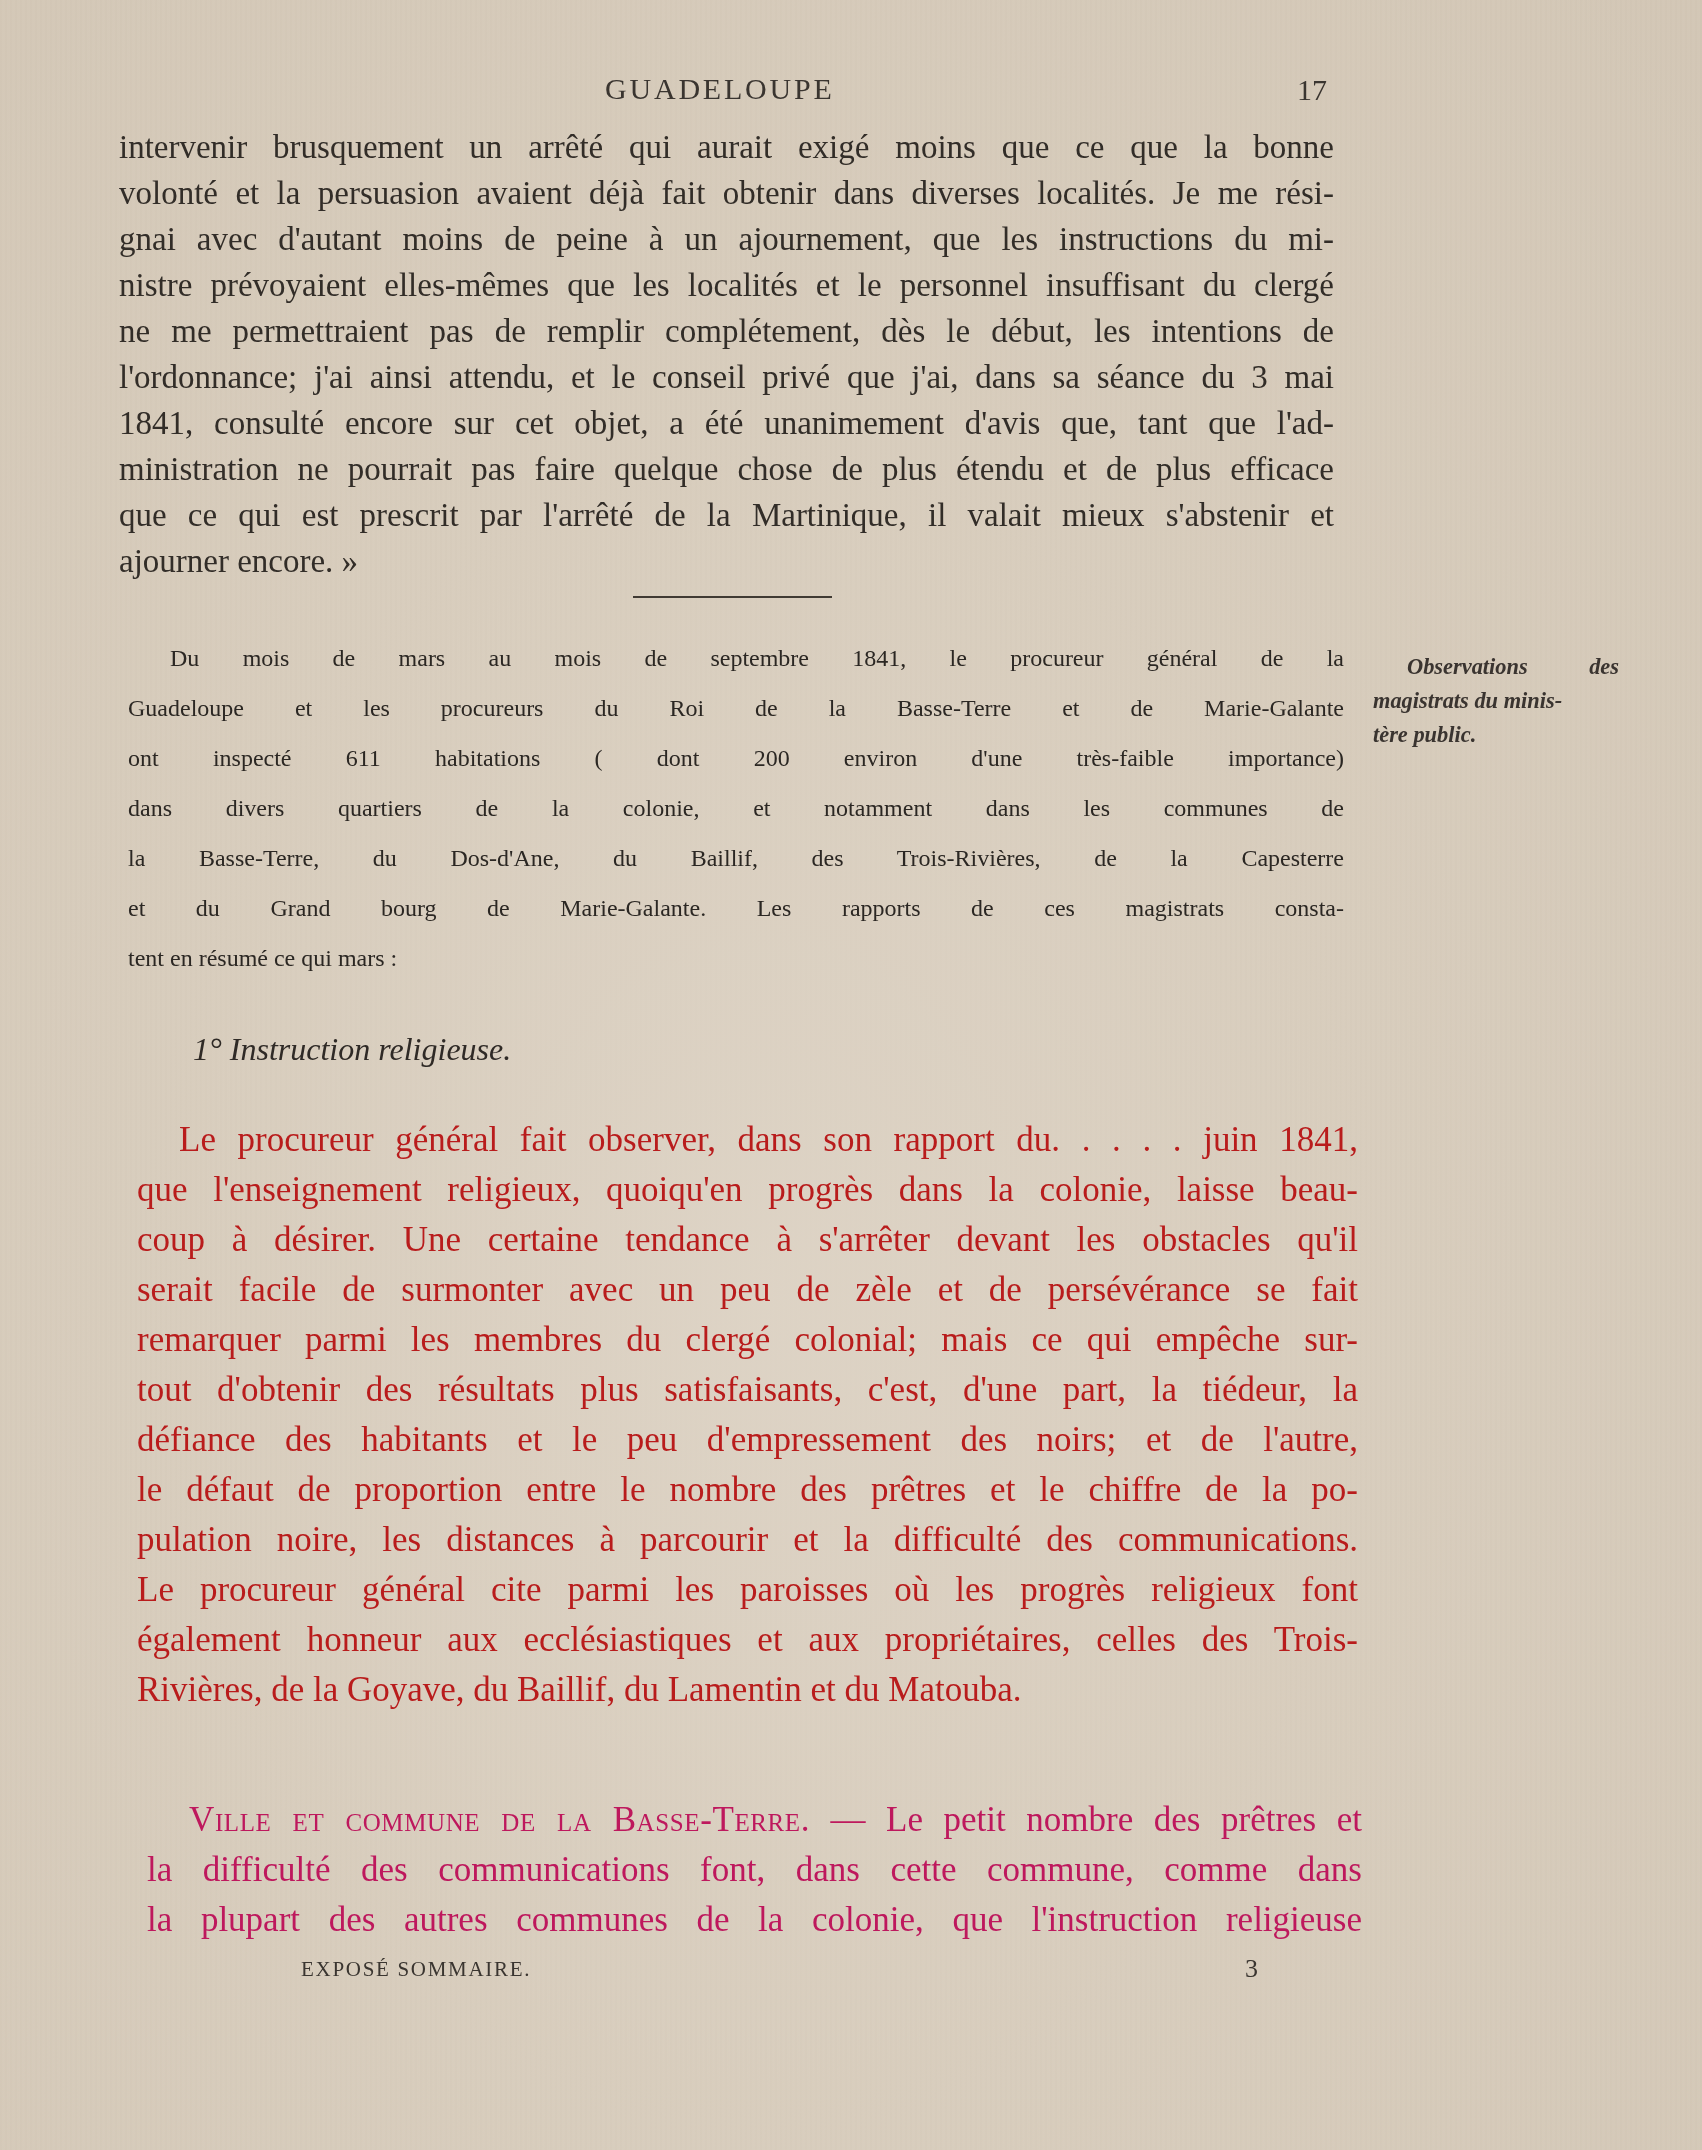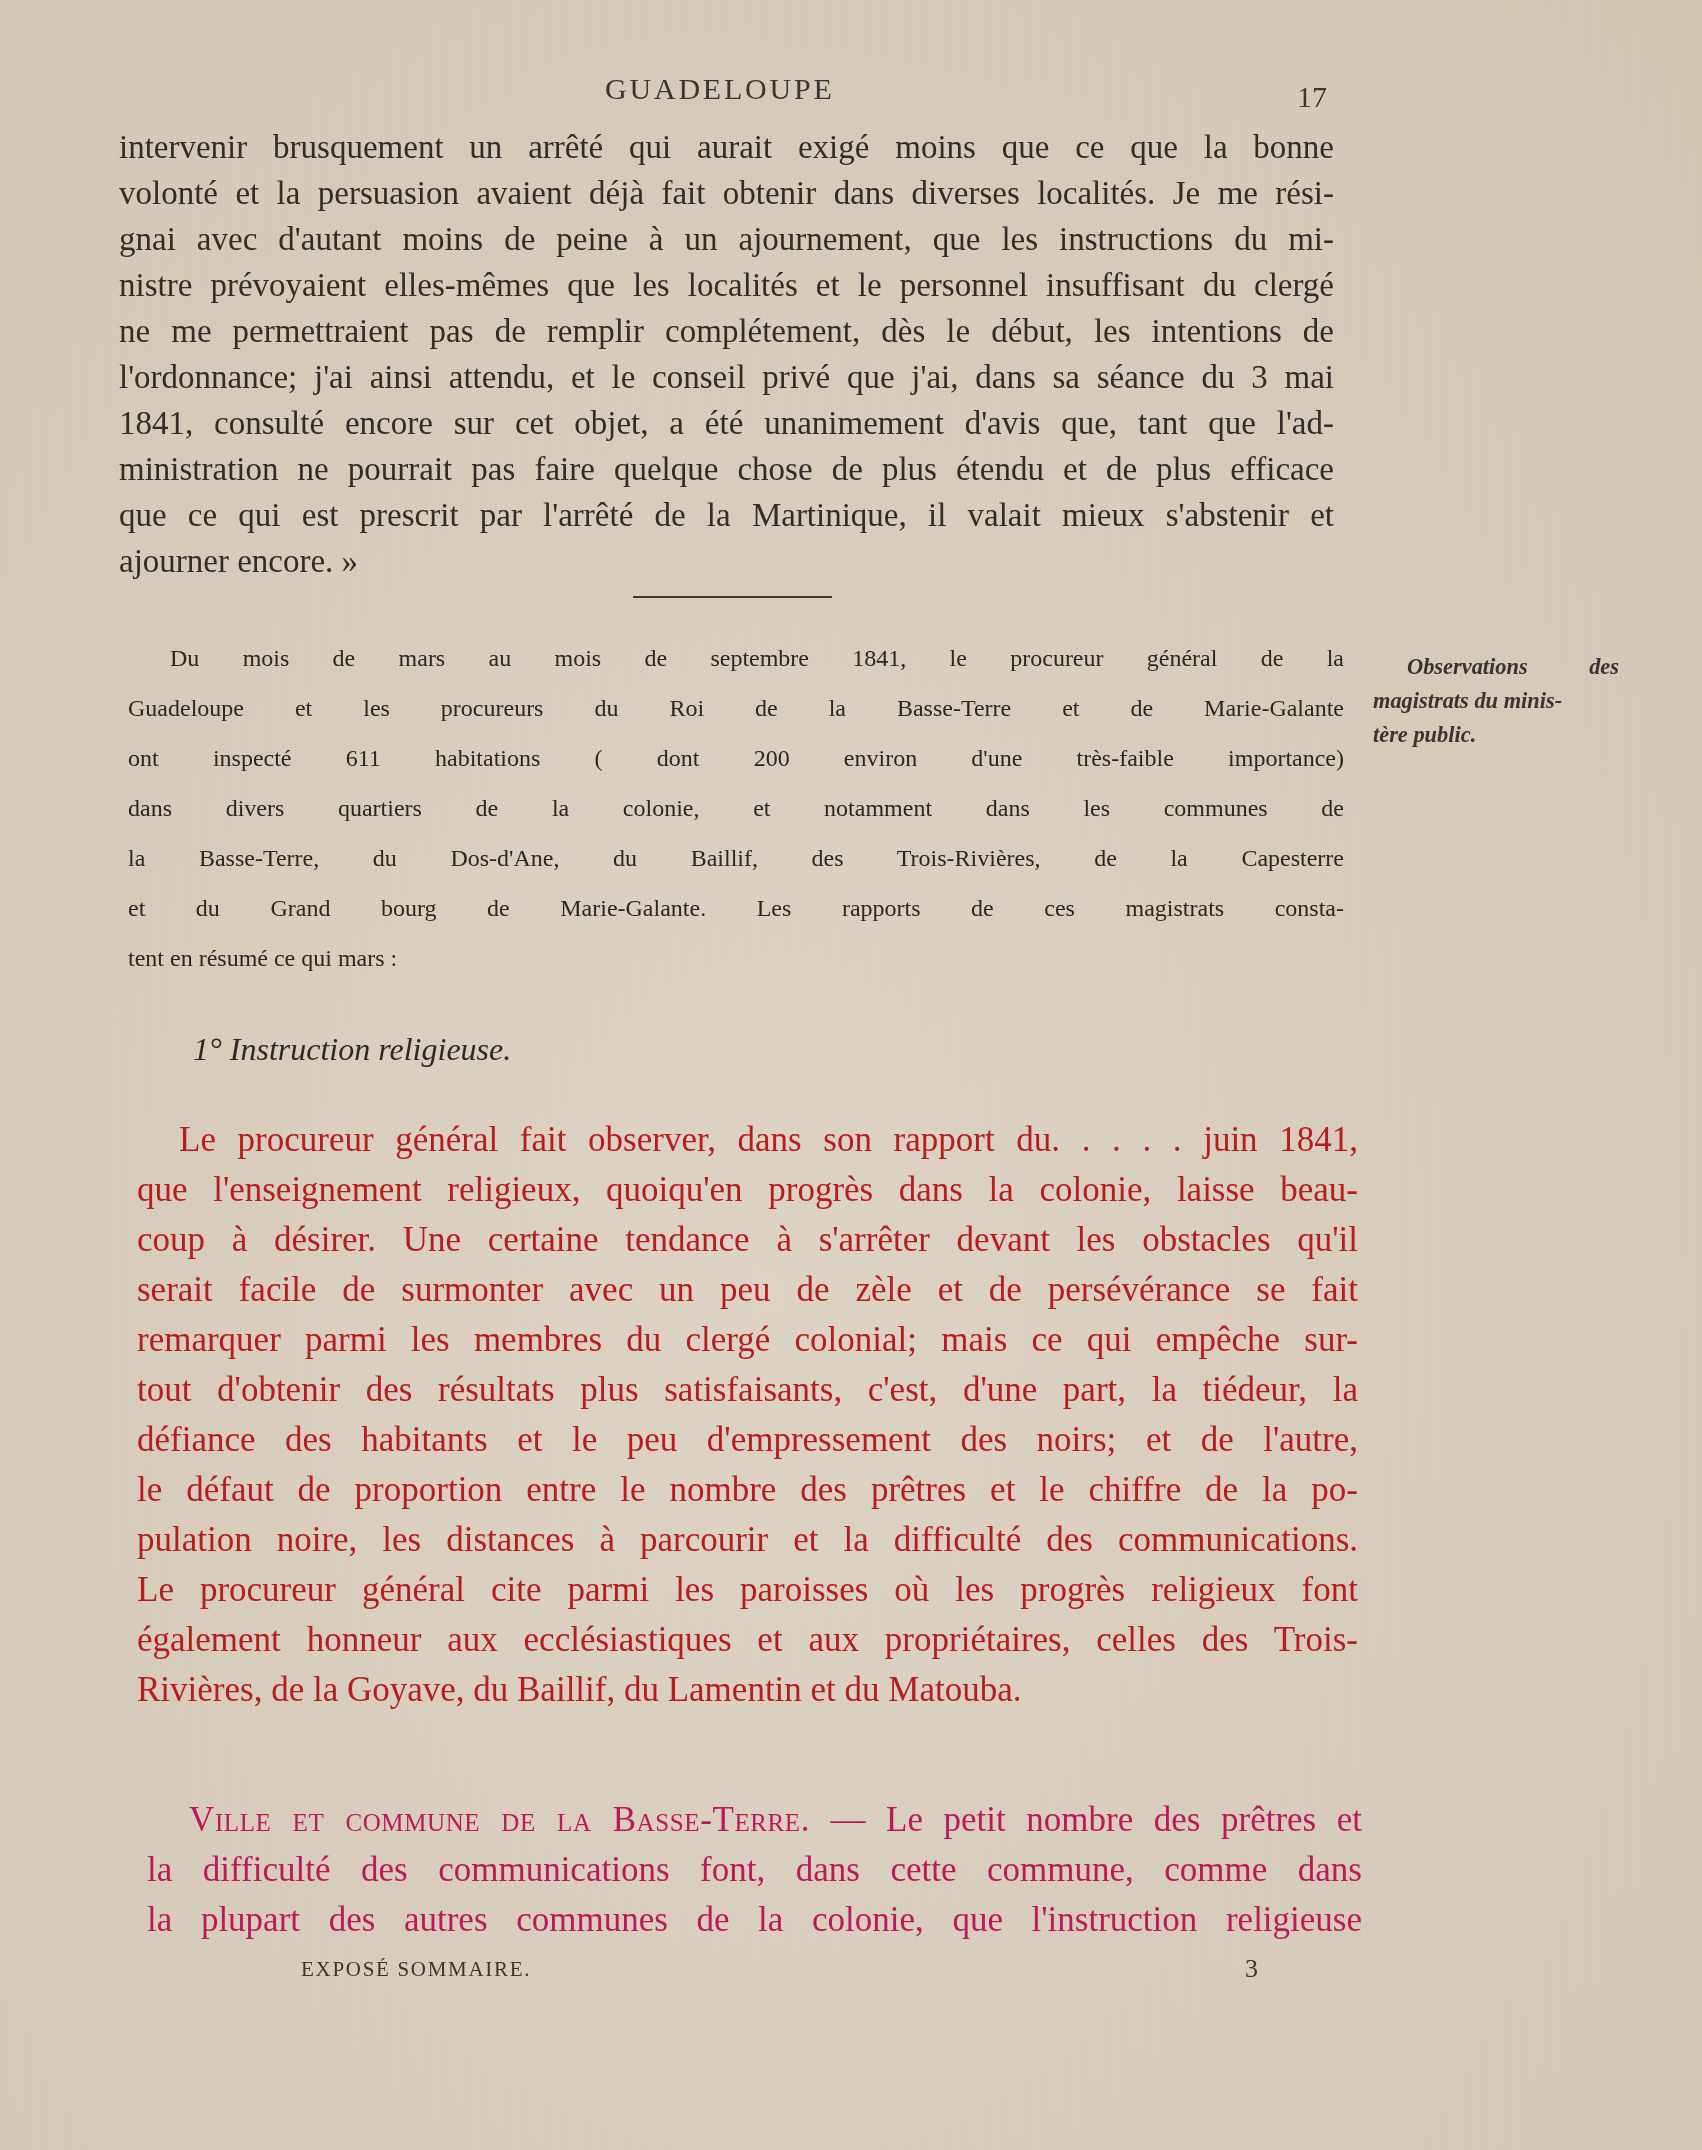--- a/index.html
+++ b/index.html
@@ -14,21 +14,21 @@
   }
   .abs { position: absolute; }
   .running-head {
     top: 72px; left: 0; width: 1460px; height: 45px;
   }
   .running-title {
     position: absolute; left: 605px; top: 0; font-size: 30px; letter-spacing: 2.8px;
     font-family: "Liberation Serif", serif; color: #3a3530;
   }
   .page-num {
-    position: absolute; left: 1297px; top: 8px; font-size: 30px;
+    position: absolute; left: 1297px; top: 1px; font-size: 30px;
     font-family: "Liberation Serif", serif; color: #3a3530;
   }
   .line {
     display: block; white-space: nowrap; text-align: justify; text-align-last: justify;
     font-family: "Liberation Serif", serif;
   }
   .line.last { text-align-last: left; }
   .quote-block {
     left: 119px; top: 124px; width: 1215px;
     font-size: 33px; line-height: 46px; color: #322d28;

